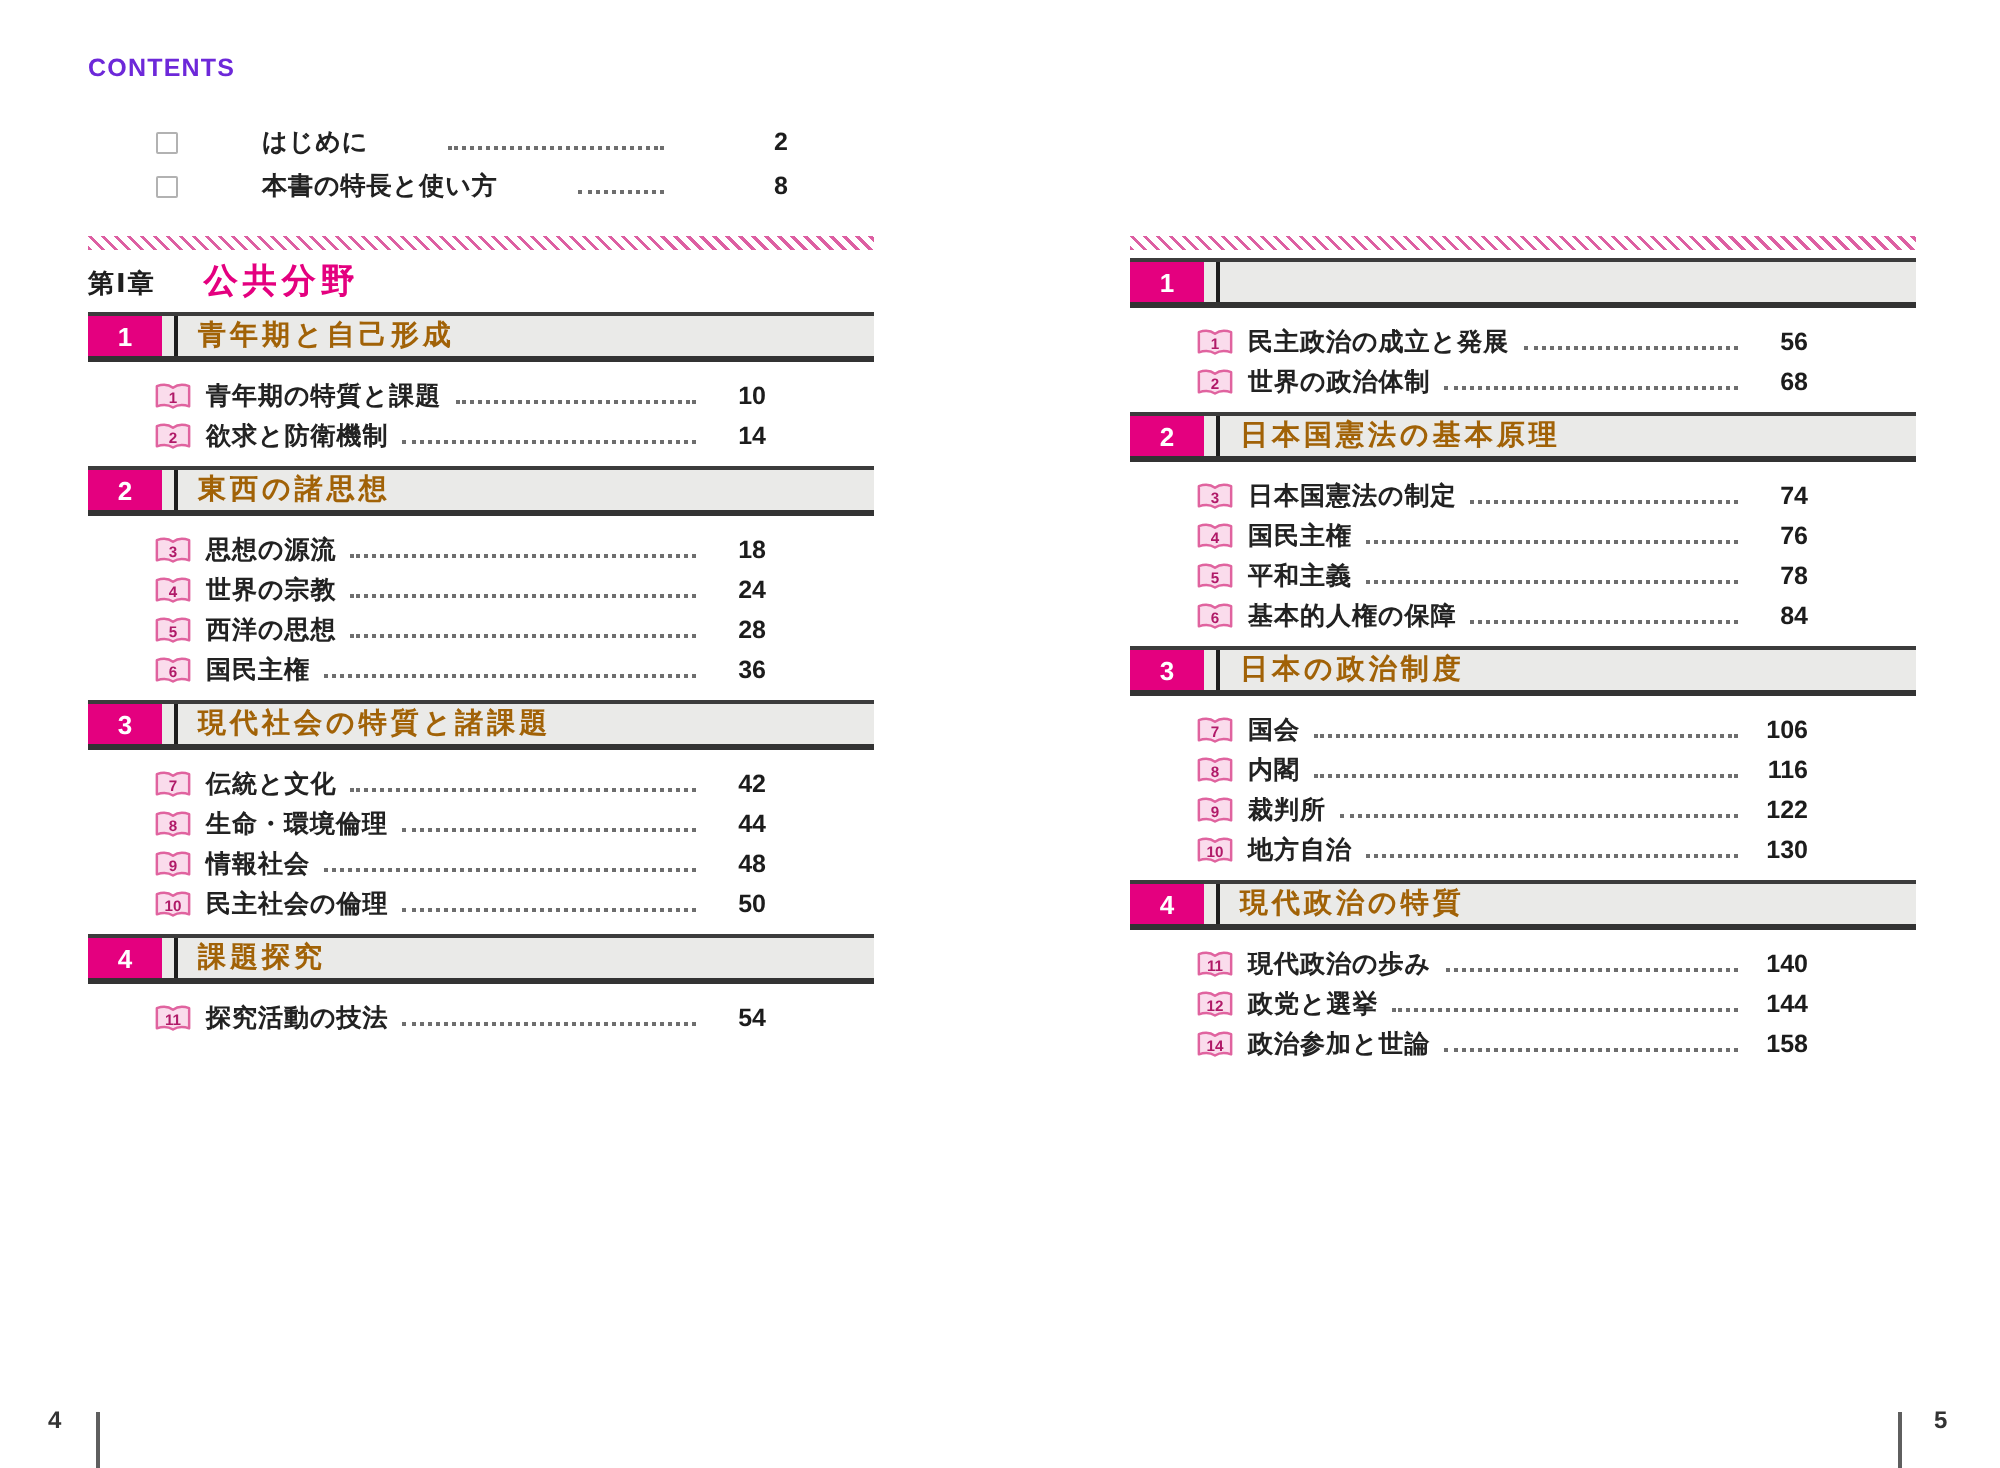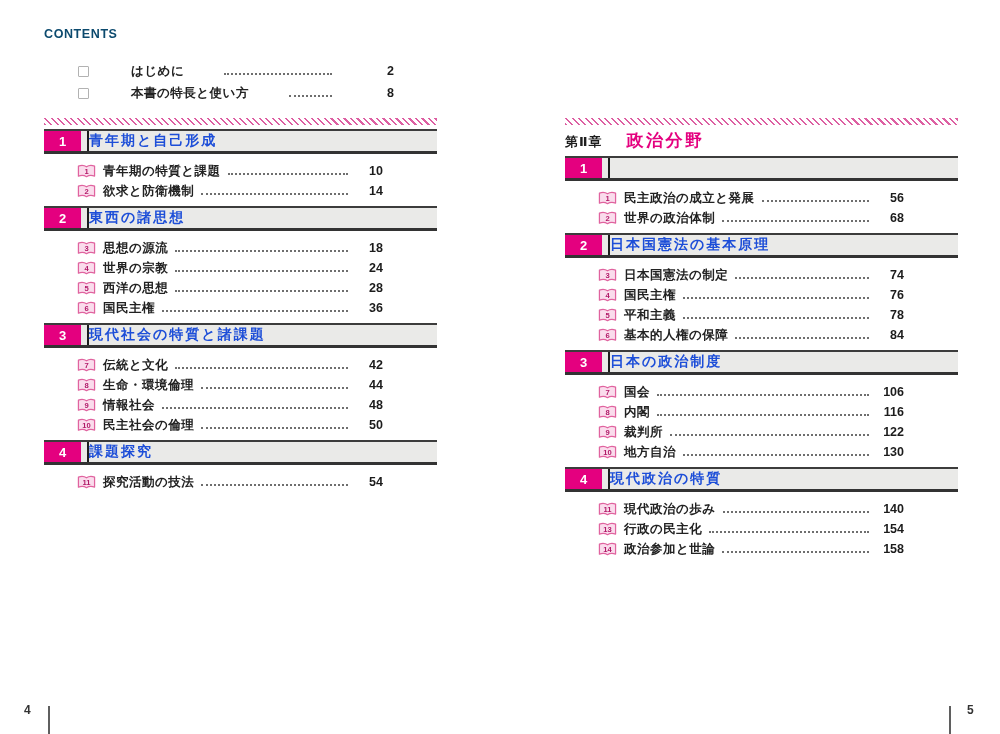--- a/index.html
+++ b/index.html
@@ -3,21 +3,21 @@
 <meta charset="utf-8">
 <style>
   html,body{margin:0;padding:0;background:#ffffff;}
   .page{
     position:relative;width:1000px;height:734px;background:#ffffff;overflow:hidden;
     font-family:"Liberation Sans","DejaVu Sans",sans-serif;color:#222;
   }
   
   .contents-header{
     position:absolute;left:44px;top:27px;
-    font-size:12.5px;font-weight:bold;letter-spacing:.6px;color:#0c4a6e;
+    font-size:12.5px;font-weight:bold;letter-spacing:.6px;color:#6d28d9;
   }
   .intro{position:absolute;left:78px;top:60px;width:316px;}
   .intro .row{display:flex;align-items:center;height:22px;gap:33px;}
   .cbx{
     width:9px;height:9px;border:1.5px solid #b2b2b2;border-radius:1px;
     flex:0 0 auto;background:#fff;
   }
   
   .col{position:absolute;top:118px;width:393px;}
   .col-left{left:44px;}
@@ -33,22 +33,22 @@
   .band{
     display:flex;align-items:stretch;height:20px;background:#eaeae8;
     border-top:2px solid #3c3c3c;border-bottom:3px solid #333;
   }
   .band-num{
     width:37px;background:#e4007f;color:#fff;font-size:13px;font-weight:bold;
     display:flex;align-items:center;justify-content:center;flex:0 0 auto;
   }
   .band-sep{width:2px;background:#1d1d1d;margin-left:6px;flex:0 0 auto;}
   .band-title{
-    display:flex;align-items:center;
-    font-size:14px;font-weight:bold;letter-spacing:2px;color:#1d4ed8;white-space:nowrap;
+    display:flex;align-items:center;padding-left:10px;
+    font-size:14px;font-weight:bold;letter-spacing:2px;color:#a16207;white-space:nowrap;
   }
   .items{margin:7px 0 5px;padding:0 54px 0 33px;}
   .items .row{display:flex;align-items:center;height:20px;}
   .badge{width:19px;height:15px;flex:0 0 auto;}
   .badge-book{fill:#fadcec;stroke:#e0639f;stroke-width:1.3;stroke-linejoin:round;}
   .badge-num{
     font-family:"Liberation Sans","DejaVu Sans",sans-serif;
     font-size:8px;font-weight:bold;fill:#b01a68;text-anchor:middle;
   }
   .lbl{font-size:12.5px;font-weight:bold;letter-spacing:.5px;margin-left:7px;white-space:nowrap;color:#222;}
@@ -81,20 +81,24 @@
     <div class="row">
       <span class="cbx"></span>
       <span class="lbl">本書の特長と使い方</span>
       <span class="leader"></span>
       <span class="pg">8</span>
     </div>
   </div>
 
   <div class="col col-left">
     <div class="hatch"></div>
+    <div class="chapter-row">
+      <span class="ch-label">第Ⅰ章</span>
+      <span class="ch-title">公共分野</span>
+    </div>
 
     <div class="sec">
       <div class="band">
         <span class="band-num">1</span>
         <span class="band-sep"></span>
         <span class="band-title">青年期と自己形成</span>
       </div>
       <div class="items">
         <div class="row">
           <svg class="badge" viewBox="0 0 20 15">
@@ -224,24 +228,20 @@
           <span class="lbl">探究活動の技法</span>
           <span class="leader"></span>
           <span class="pg">54</span>
         </div>
       </div>
     </div>
   </div>
 
   <div class="col col-right">
     <div class="hatch"></div>
-    <div class="chapter-row">
-      <span class="ch-label">第Ⅱ章</span>
-      <span class="ch-title">政治分野</span>
-    </div>
 
     <div class="sec">
       <div class="band">
         <span class="band-num">1</span>
         <span class="band-sep"></span>
       </div>
       <div class="items">
         <div class="row">
           <svg class="badge" viewBox="0 0 20 15">
               <path class="badge-book" d="M10 2.6 C7.8 1 4.4 0.8 1.5 1.8 L1.5 12.4 C4.4 11.4 7.8 11.6 10 13 C12.2 11.6 15.6 11.4 18.5 12.4 L18.5 1.8 C15.6 0.8 12.2 1 10 2.6 Z"></path>
@@ -367,25 +367,25 @@
               <path class="badge-book" d="M10 2.6 C7.8 1 4.4 0.8 1.5 1.8 L1.5 12.4 C4.4 11.4 7.8 11.6 10 13 C12.2 11.6 15.6 11.4 18.5 12.4 L18.5 1.8 C15.6 0.8 12.2 1 10 2.6 Z"></path>
               <text class="badge-num" x="10" y="10.5">11</text>
             </svg>
           <span class="lbl">現代政治の歩み</span>
           <span class="leader"></span>
           <span class="pg">140</span>
         </div>
         <div class="row">
           <svg class="badge" viewBox="0 0 20 15">
               <path class="badge-book" d="M10 2.6 C7.8 1 4.4 0.8 1.5 1.8 L1.5 12.4 C4.4 11.4 7.8 11.6 10 13 C12.2 11.6 15.6 11.4 18.5 12.4 L18.5 1.8 C15.6 0.8 12.2 1 10 2.6 Z"></path>
-              <text class="badge-num" x="10" y="10.5">13</text>
-            </svg>
-          <span class="lbl">行政の民主化</span>
-          <span class="leader"></span>
-          <span class="pg">154</span>
+              <text class="badge-num" x="10" y="10.5">12</text>
+            </svg>
+          <span class="lbl">政党と選挙</span>
+          <span class="leader"></span>
+          <span class="pg">144</span>
         </div>
         <div class="row">
           <svg class="badge" viewBox="0 0 20 15">
               <path class="badge-book" d="M10 2.6 C7.8 1 4.4 0.8 1.5 1.8 L1.5 12.4 C4.4 11.4 7.8 11.6 10 13 C12.2 11.6 15.6 11.4 18.5 12.4 L18.5 1.8 C15.6 0.8 12.2 1 10 2.6 Z"></path>
               <text class="badge-num" x="10" y="10.5">14</text>
             </svg>
           <span class="lbl">政治参加と世論</span>
           <span class="leader"></span>
           <span class="pg">158</span>
         </div>

